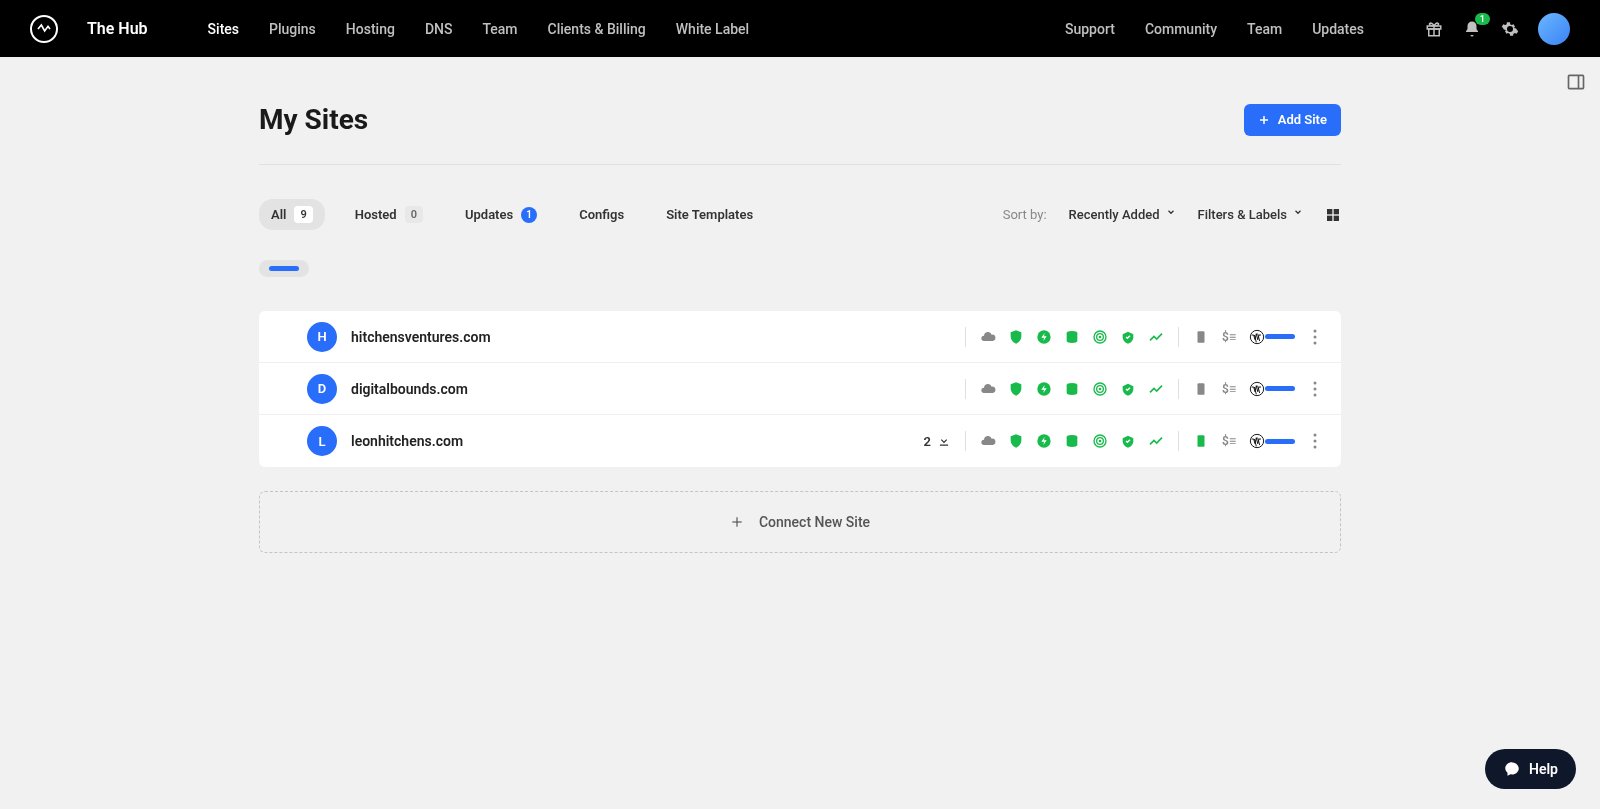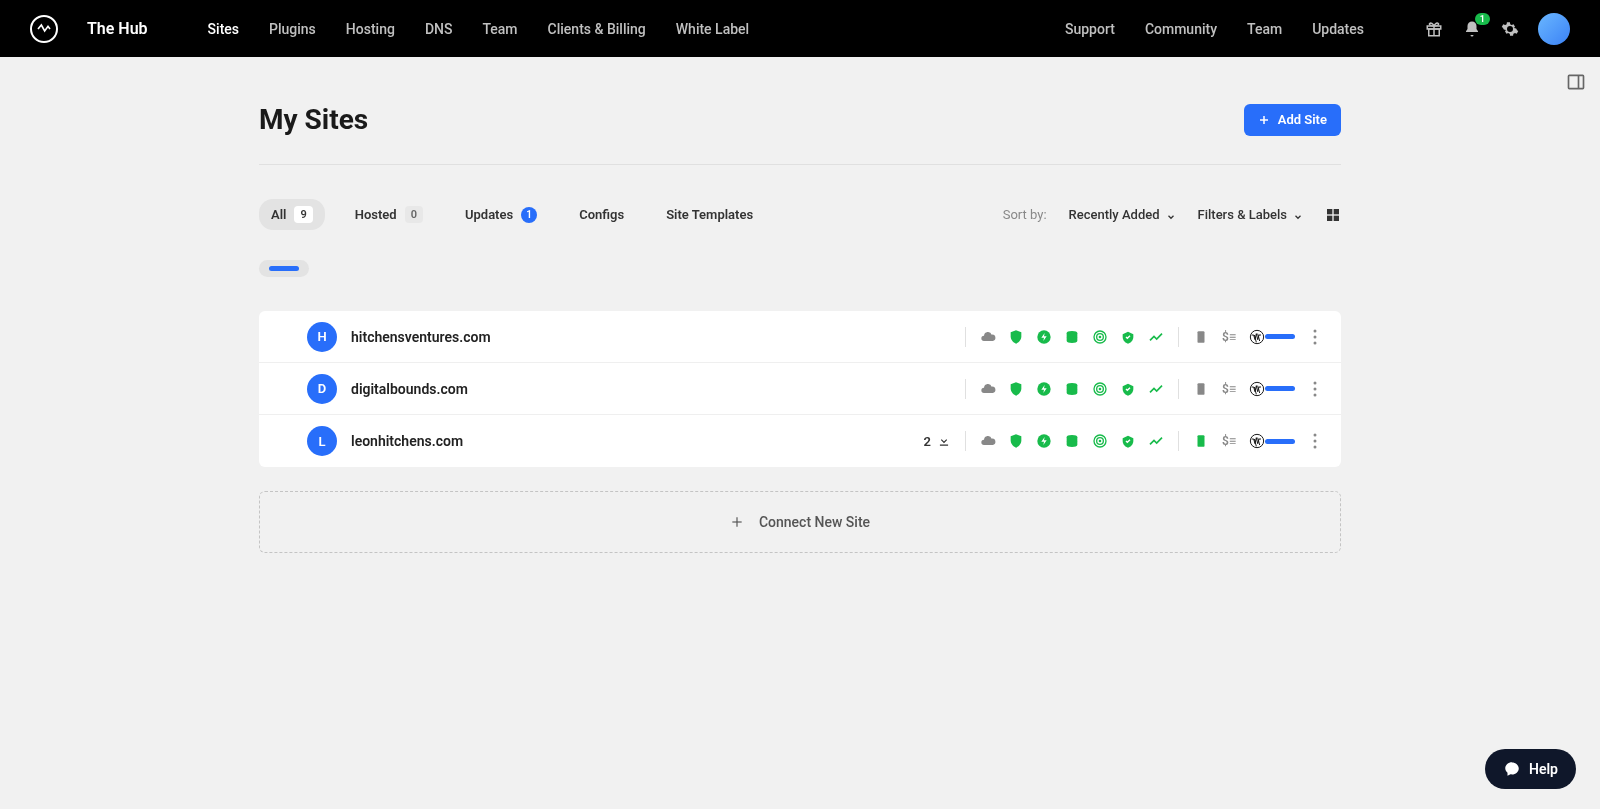--- a/index.html
+++ b/index.html
@@ -39,21 +39,21 @@
 
 .filter-row { display: flex; align-items: center; justify-content: space-between; margin-bottom: 30px; }
 .filter-tabs { display: flex; gap: 18px; align-items: center; }
 .ftab { display: flex; align-items: center; gap: 8px; font-size: 13px; font-weight: 600; color: #333; padding: 7px 12px; border-radius: 14px; cursor: pointer; }
 .ftab.active { background: #e3e3e3; }
 .ftab .pill { background: #fff; color: #333; font-size: 11px; padding: 2px 6px; border-radius: 4px; font-weight:600; }
 .ftab .pill-g { background: #e8e8e8; color: #666; }
 .ftab .pill-b { background: #286efa; color: #fff; border-radius: 50%; width: 16px; height: 16px; display:inline-flex; align-items:center; justify-content:center; font-size:10px; }
 .filter-right { display: flex; align-items: center; gap: 22px; font-size: 13px; color: #333; }
 .filter-right .lbl { color: #888; }
-.filter-right .drop { display: flex; align-items: flex-end; gap: 6px; cursor: pointer; font-weight:500; }
+.filter-right .drop { display: flex; align-items: flex-start; gap: 6px; cursor: pointer; font-weight:500; }
 .grid-toggle { cursor: pointer; color:#333; }
 
 
 .label-chip { display: inline-block; background: #e3e3e3; border-radius: 14px; padding: 6px 10px; margin-bottom: 30px; }
 .label-chip .bar { width: 30px; height: 5px; background: #286efa; border-radius: 3px; display:block; }
 
 
 .site-list { background: #fff; border-radius: 6px; overflow: hidden; }
 .site-row { display: flex; align-items: center; height: 52px; padding: 0 20px 0 48px; border-bottom: 1px solid #efefef; }
 .site-row:last-child { border-bottom: none; }

